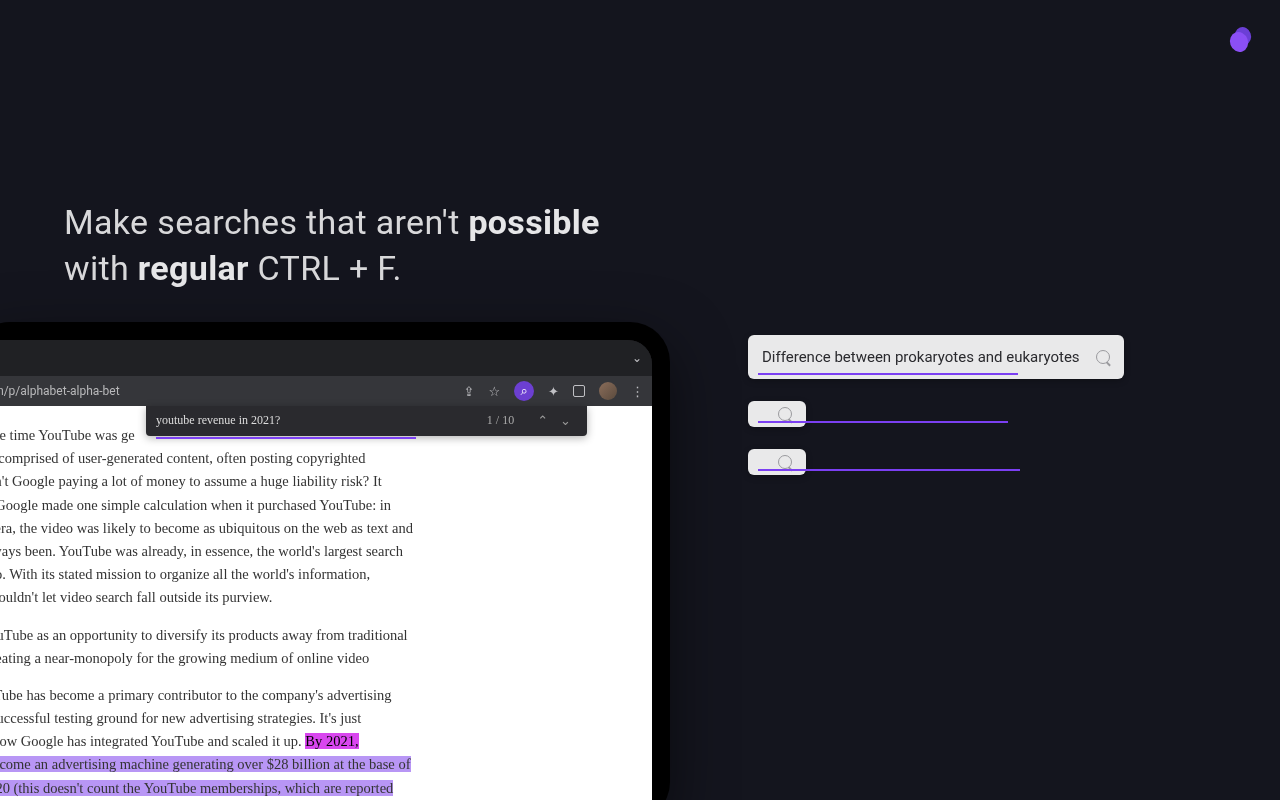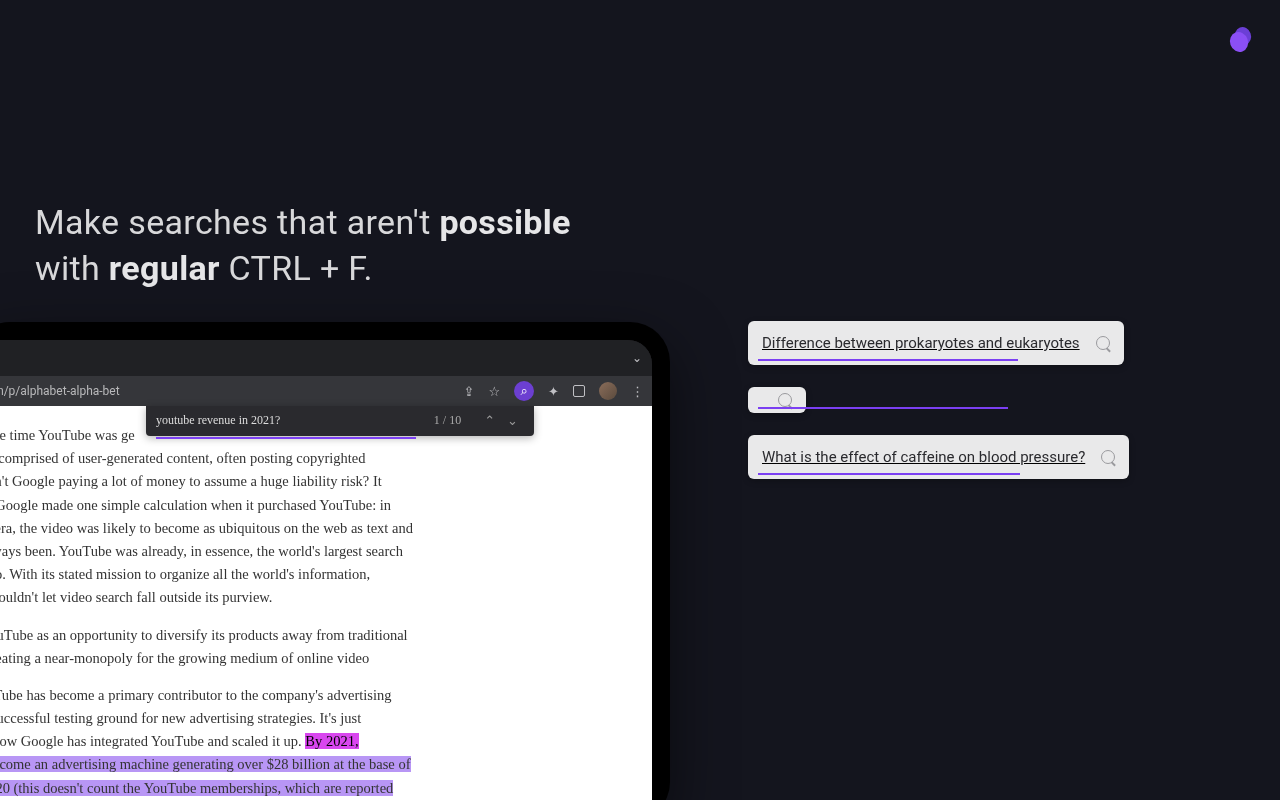--- a/index.html
+++ b/index.html
@@ -17,21 +17,21 @@
   top: 24px;
   right: 24px;
   width: 32px;
   height: 32px;
 }
 .logo-corner svg { width: 100%; height: 100%; }
 
 .headline {
   position: absolute;
   top: 200px;
-  left: 35px;
+  left: 64px;
   color: #d8d8da;
   font-size: 34px;
   line-height: 1.35;
   font-weight: 400;
   letter-spacing: 0.01em;
 }
 .headline .bold { font-weight: 700; color: #e6e6e8; }
 
 .device-frame {
   position: absolute;
@@ -132,21 +132,21 @@
   line-height: 1.6;
   color: #333;
   position: relative;
 }
 .page-content p { margin-bottom: 14px; }
 
 .find-bar {
   position: absolute;
   top: 0;
   left: 176px;
-  width: 388px;
+  width: 441px;
   height: 30px;
   background: #2a2a2e;
   display: flex;
   align-items: center;
   padding: 0 10px;
   font-size: 12px;
   color: #ddd;
   border-radius: 0 0 4px 4px;
   z-index: 10;
   box-shadow: 0 2px 8px rgba(0,0,0,0.3);
@@ -170,27 +170,26 @@
 .highlight {
   background: #b896f5;
 }
 .highlight-strong {
   background: #d946ef;
   color: #000;
 }
 
 .example-pills {
   position: absolute;
-  top: 321px;
+  top: 335px;
   left: 748px;
   display: flex;
   flex-direction: column;
   gap: 22px;
   align-items: flex-start;
-  text-decoration: underline;
 }
 .pill {
   background: #e9e9ea;
   border-radius: 6px;
   padding: 13px 44px 13px 14px;
   font-size: 15px;
   color: #2a2a2e;
   position: relative;
   box-shadow: 0 2px 6px rgba(0,0,0,0.25);
 }
@@ -297,16 +296,15 @@
 
 <div class="example-pills">
   <div class="pill">
     <span>Difference between prokaryotes and eukaryotes</span>
     <span class="pill-icon"></span>
   </div>
   <div class="pill">
     <span class="pill-icon"></span>
   </div>
   <div class="pill">
-    <span>What is the effect of caffeine on blood pressure?</span>
     <span class="pill-icon"></span>
   </div>
 </div>
 
 </body></html>

